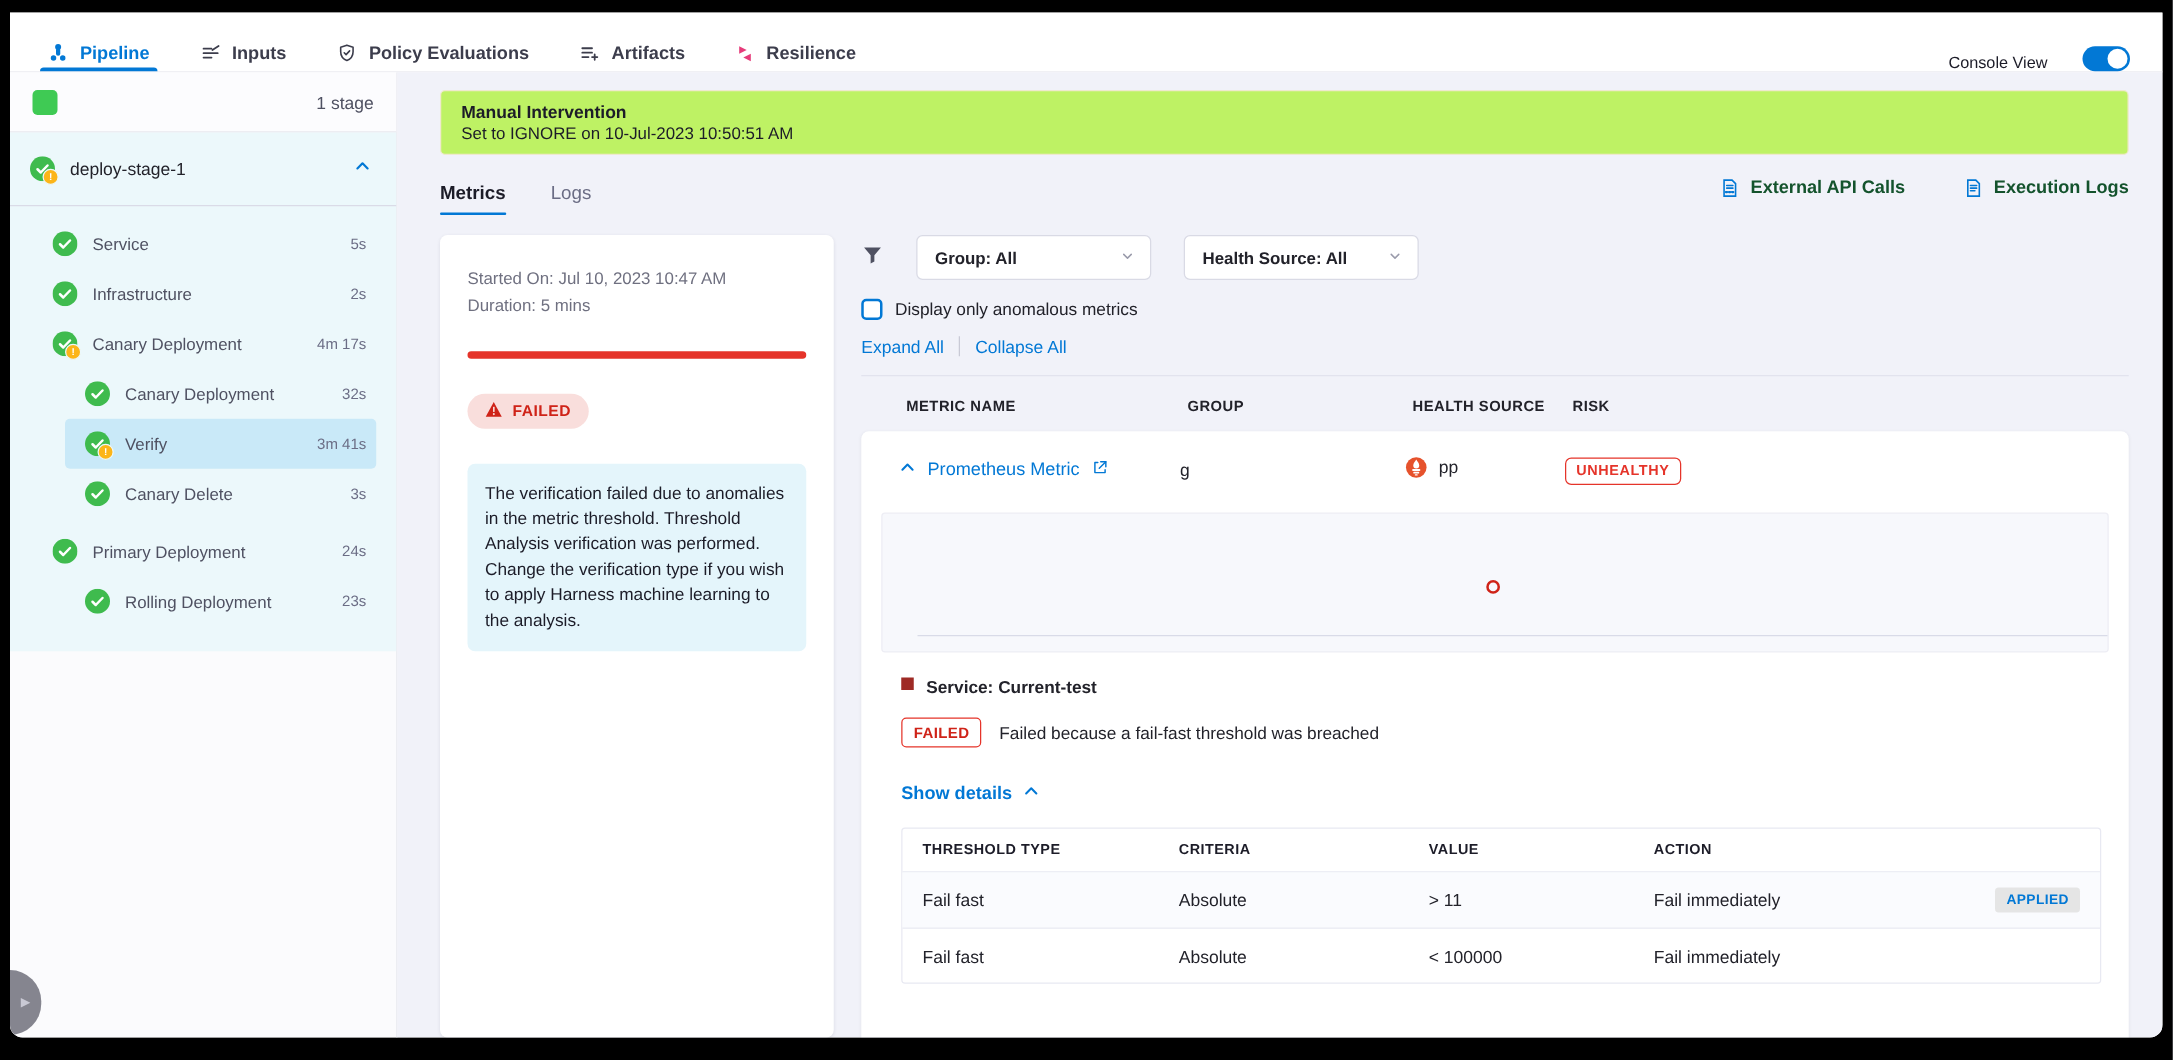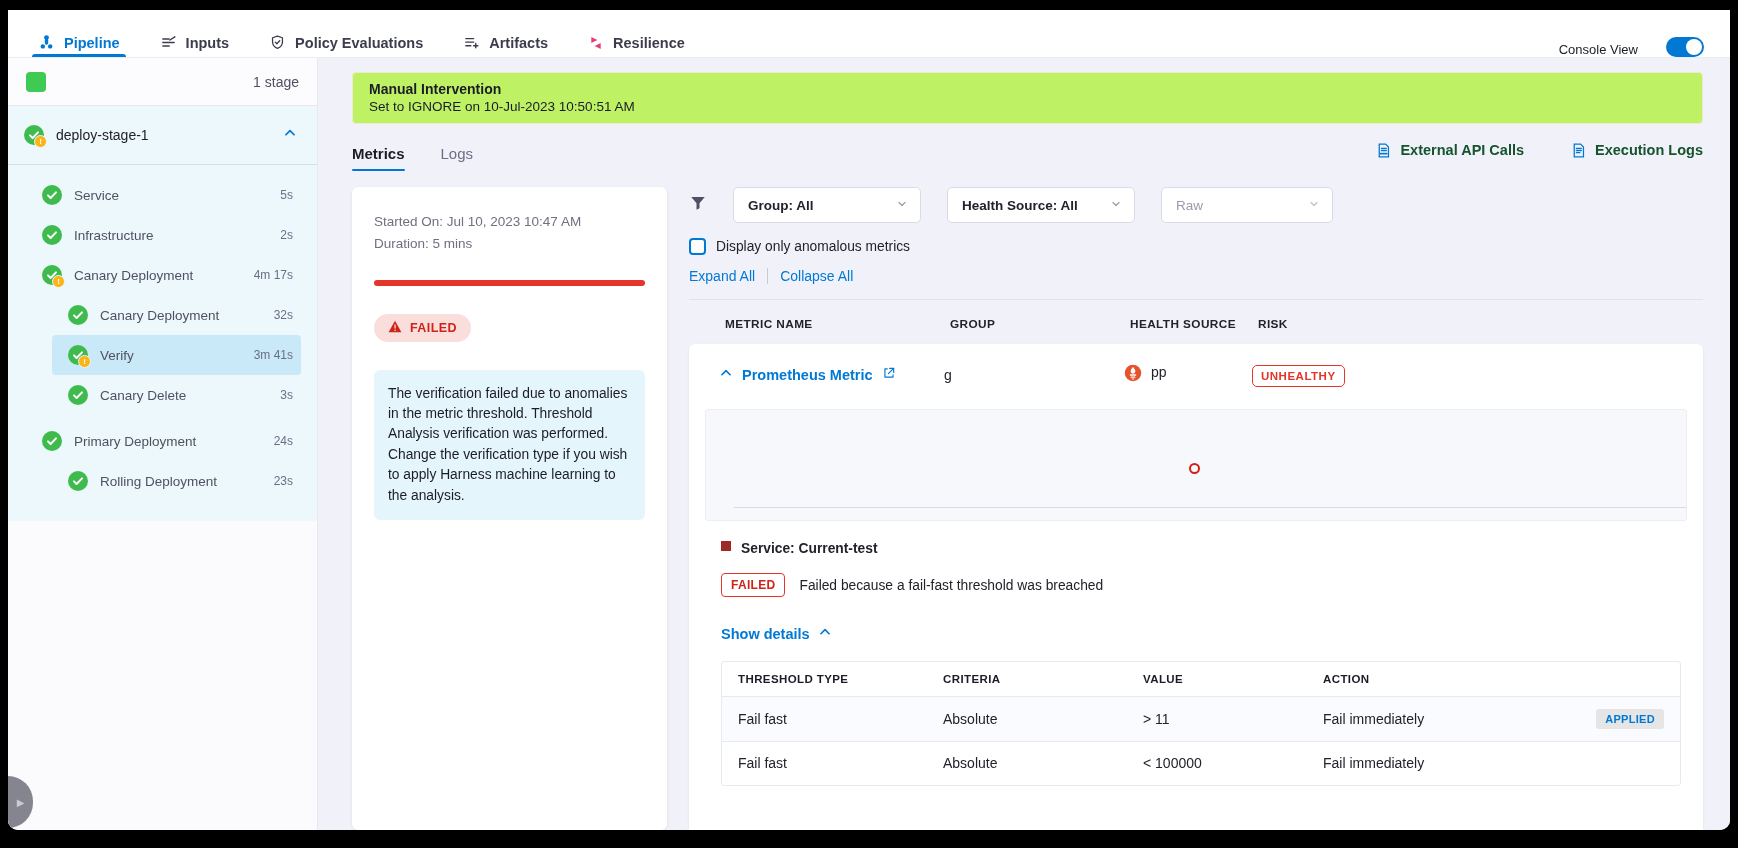--- a/index.html
+++ b/index.html
@@ -66,21 +66,21 @@
   .chk-row { flex:none; display:flex; align-items:center; gap:10px; margin-top:15px; font-size:13.8px; color:#22222a; }
   .checkbox { width:17px; height:17px; border:2px solid #0278d5; border-radius:4px; background:#fff; cursor:pointer; }
   .expand-row { flex:none; display:flex; align-items:center; gap:12px; margin-top:13px; font-size:14px; color:#0278d5; font-weight:500; }
   .expand-row span { cursor:pointer; }
   .vdiv { width:1px; height:16px; background:#c9cad6; }
   .table-divider { flex:none; border-top:1px solid #e2e3ee; margin-top:15px; }
   .mt-header { flex:none; display:grid; grid-template-columns:225px 180px 128px 1fr; padding:17px 0 13px 36px; font-size:11.8px; font-weight:700; color:#22222a; letter-spacing:.4px; }
 
   .metric-card { flex:1; background:#fff; border-radius:6px 6px 0 0; box-shadow:0 1px 3px rgba(40,41,61,.08); overflow:hidden; }
   .metric-row { display:grid; grid-template-columns:225px 180px 128px 1fr; align-items:center; padding:20px 0 16px 30px; }
-  .mname { display:flex; align-items:center; gap:9px; color:#0278d5; font-weight:700; font-size:14.5px; cursor:pointer; }
+  .mname { display:flex; align-items:center; gap:9px; color:#0278d5; font-weight:400; font-size:14.5px; cursor:pointer; }
   .group-cell { font-size:14px; color:#22222a; }
   .hs-cell { display:flex; gap:9px; align-items:flex-start; font-size:14px; color:#22222a; }
   .risk-badge { justify-self:start; border:1.5px solid #e5342a; color:#e5342a; font-weight:700; font-size:11.5px; letter-spacing:.5px; padding:4px 8px; border-radius:5px; background:#fff; }
 
   .chart-panel { margin:8px 16px 0; background:#f7f8fc; border:1px solid #ededf4; border-radius:3px; height:112px; position:relative; }
   .axis { position:absolute; left:28px; right:0; bottom:12px; border-top:1px solid #d9dbe8; }
   .dot { position:absolute; left:49.3%; top:48%; width:11px; height:11px; border:2px solid #cf2318; border-radius:50%; }
 
   .legend-row { display:flex; gap:10px; margin:20px 0 0 32px; font-size:13.8px; color:#22222a;font-weight:bold; }
   .legend-sq { width:10px; height:10px; background:#9e2a25; }
@@ -318,26 +318,20 @@
                 </svg></span>
             <div class="select w1">
               <span>Group: All</span>
               <span><svg width="12" height="12" viewBox="0 0 24 24" fill="none" stroke="#9a9bab" stroke-width="2.4" stroke-linecap="round" stroke-linejoin="round">
                     <path d="M6 9l6 6 6-6"></path>
                   </svg></span>
             </div>
             <div class="select w2">
               <span>Health Source: All</span>
               <span><svg width="12" height="12" viewBox="0 0 24 24" fill="none" stroke="#9a9bab" stroke-width="2.4" stroke-linecap="round" stroke-linejoin="round">
-                    <path d="M6 9l6 6 6-6"></path>
-                  </svg></span>
-            </div>
-            <div class="select w3">
-              <span>Raw</span>
-              <span><svg width="12" height="12" viewBox="0 0 24 24" fill="none" stroke="#bfc0cc" stroke-width="2.4" stroke-linecap="round" stroke-linejoin="round">
                     <path d="M6 9l6 6 6-6"></path>
                   </svg></span>
             </div>
           </div>
 
           <div class="chk-row">
             <div class="checkbox"></div>
             <span>Display only anomalous metrics</span>
           </div>
 

